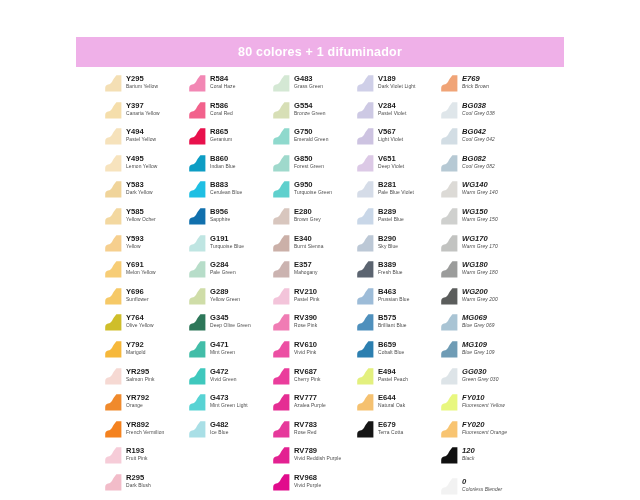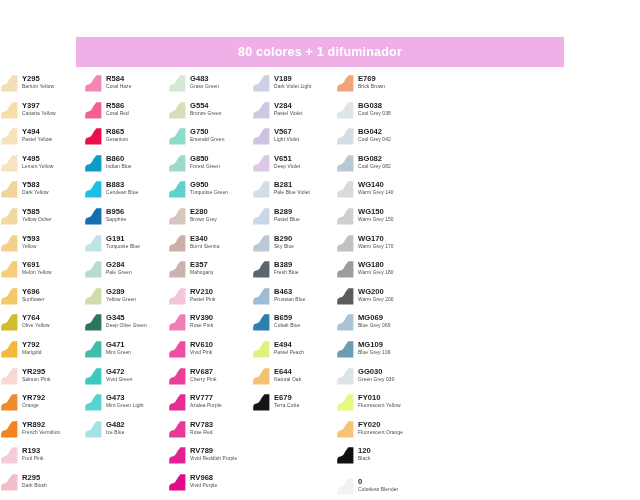--- a/index.html
+++ b/index.html
@@ -32,29 +32,29 @@
     font-weight: bold;
     letter-spacing: .2px;
     white-space: nowrap;
   }
   
   .grid {
     position: absolute;
     left: 0; top: 34px;
     width: 640px;
     display: flex;
-    justify-content: flex-start;
+    justify-content: center;
     gap: 0px;
   }
   .col {
     width: 84px;
     display: flex;
     flex-direction: column;
   }
-  .col.col-wide { width: 96px; }
+  .col.col-wide { width: 96px; font-style: italic; }
   .swatch {
     height: 26.6px;
     display: flex;
     align-items: flex-start;
     padding-top: 2px;
   }
   .marker {
     width: 19px;
     height: 19px;
     flex: 0 0 19px;
@@ -705,20 +705,31 @@
             </svg>
           </div>
           <div class="labels">
             <div class="code">B463</div>
             <div class="cname">Prussian Blue</div>
           </div>
         </div>
         <div class="swatch">
           <div class="marker">
             <svg viewBox="0 0 19 19" xmlns="http://www.w3.org/2000/svg">
+              <path d="M12.4 1.2 C10.4 3.6 9.1 5.6 8.2 7.4 C7.4 9.0 6.0 9.9 4.0 10.6 C2.2 11.2 1.2 12.4 1.2 14.2 L1.2 17.6 L17.4 17.6 L17.4 1.2 Z" fill="#4f90bd"></path>
+            </svg>
+          </div>
+          <div class="labels">
+            <div class="code">B575</div>
+            <div class="cname">Brilliant Blue</div>
+          </div>
+        </div>
+        <div class="swatch">
+          <div class="marker">
+            <svg viewBox="0 0 19 19" xmlns="http://www.w3.org/2000/svg">
               <path d="M12.4 1.2 C10.4 3.6 9.1 5.6 8.2 7.4 C7.4 9.0 6.0 9.9 4.0 10.6 C2.2 11.2 1.2 12.4 1.2 14.2 L1.2 17.6 L17.4 17.6 L17.4 1.2 Z" fill="#2c7fb0"></path>
             </svg>
           </div>
           <div class="labels">
             <div class="code">B659</div>
             <div class="cname">Cobalt Blue</div>
           </div>
         </div>
         <div class="swatch">
           <div class="marker">

